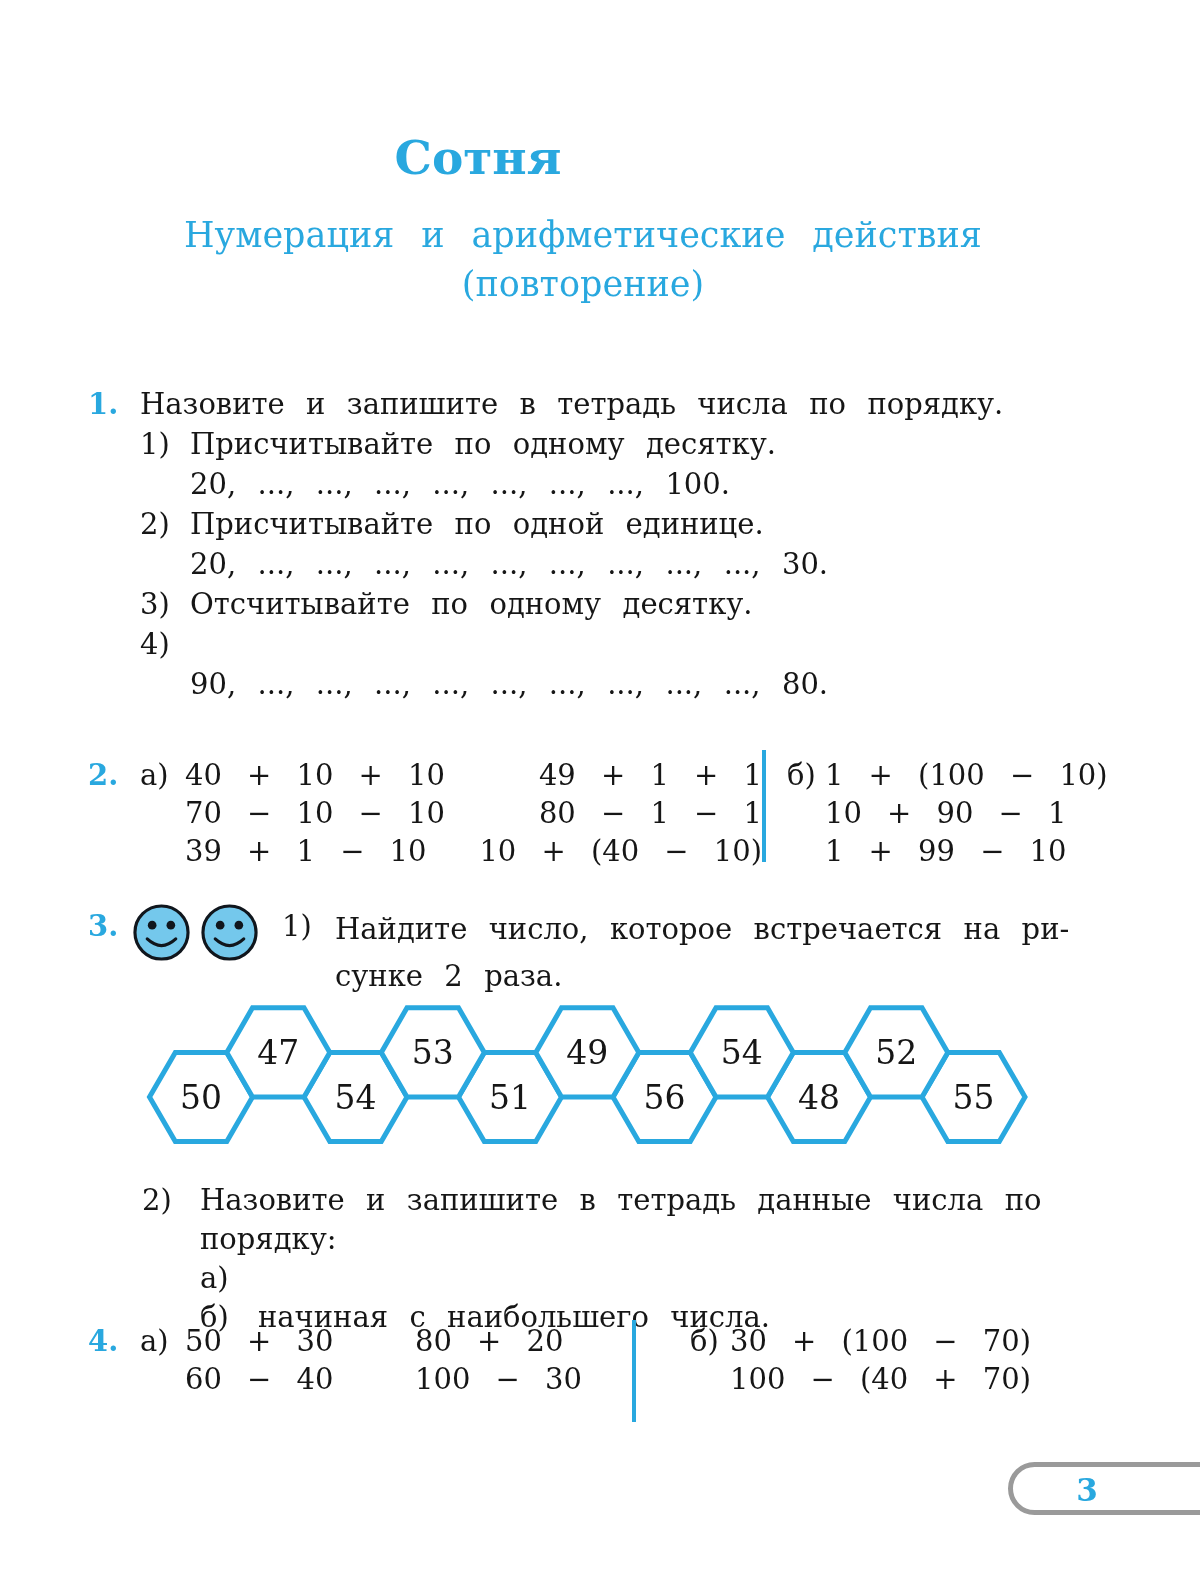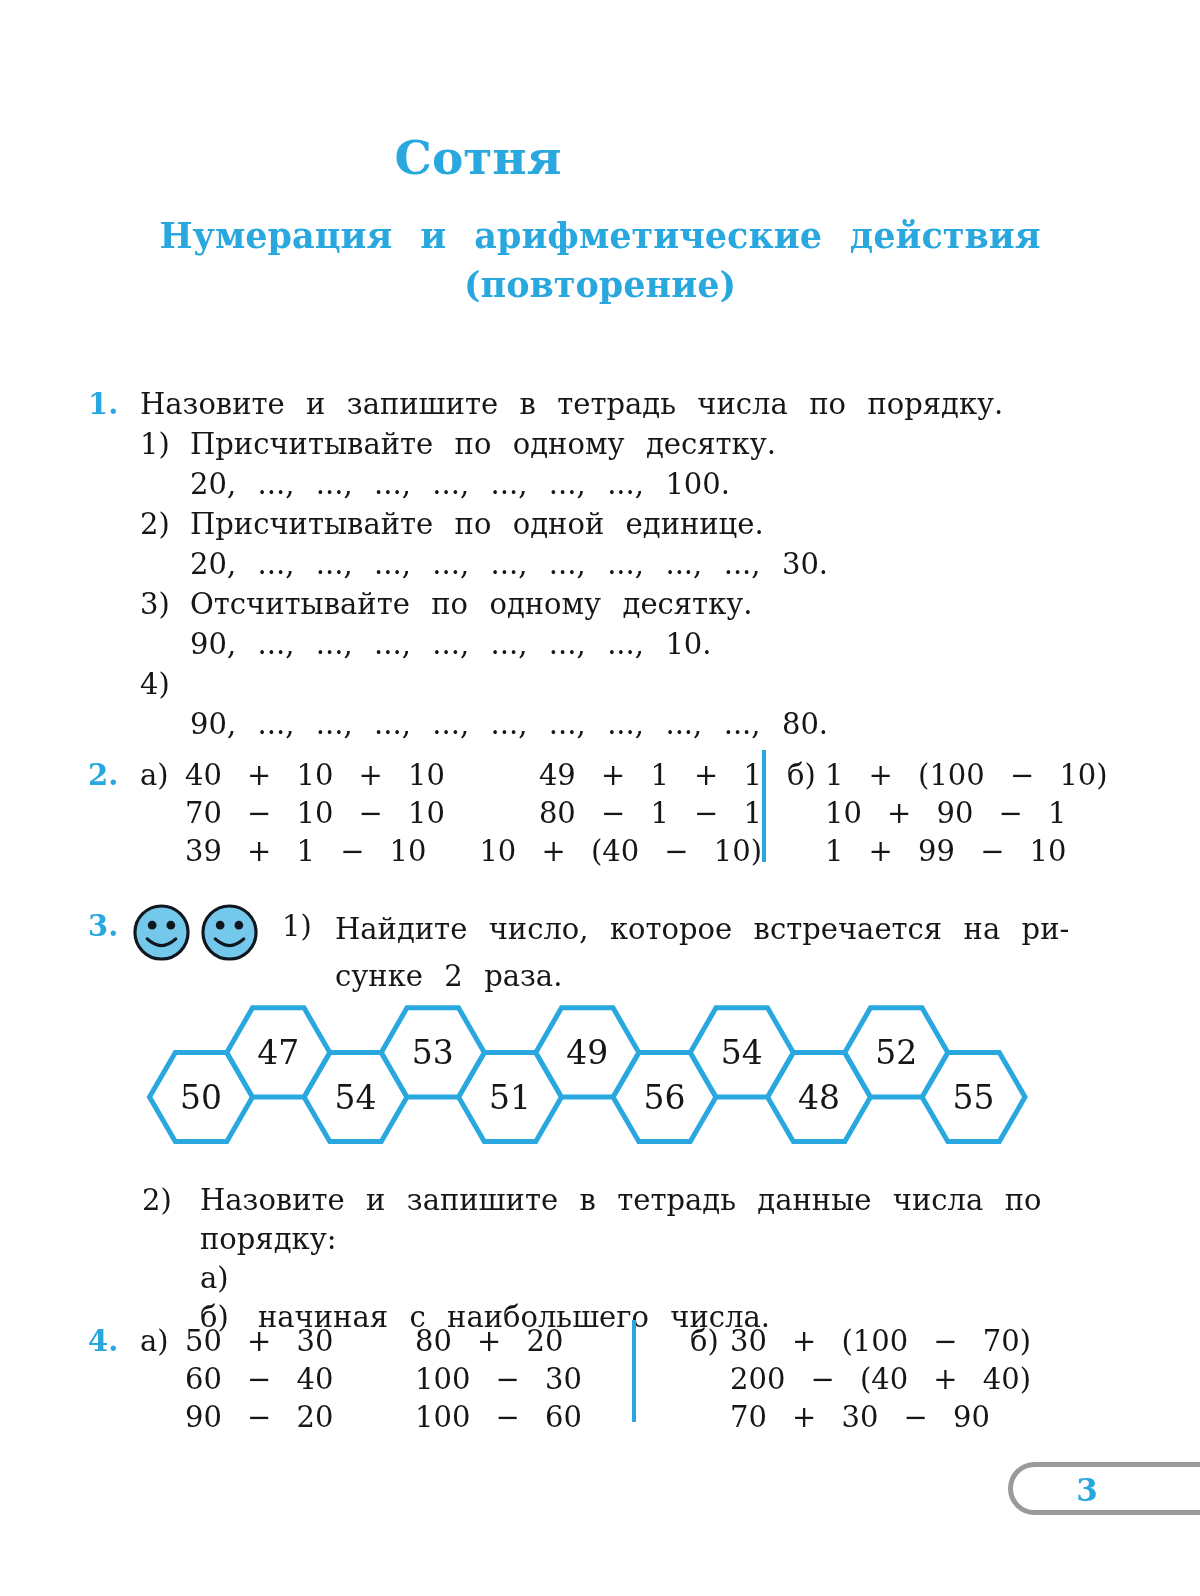--- a/index.html
+++ b/index.html
@@ -18,22 +18,22 @@
     font-size:29px;
   }
   .ws{word-spacing:0.42em;}
 
   
   .title{
     position:absolute;top:130px;left:0;width:956px;
     text-align:center;font-size:47px;font-weight:bold;color:var(--blue);
   }
   .subtitle{
-    position:absolute;top:211px;left:20px;width:1160px;
-    text-align:center;font-size:35px;font-weight:bold;color:var(--blue);
+    position:absolute;top:211px;left:3px;width:1160px;
+    text-align:center;font-size:35px;font-weight:normal;color:var(--blue);
     line-height:49px;word-spacing:0.45em;
   }
 
   
   .exnum{display:inline-block;width:52px;color:var(--blue);font-weight:bold;flex:0 0 52px;}
   .marker{display:inline-block;width:50px;flex:0 0 50px;}
 
   
   .ex1{position:absolute;left:88px;top:384px;width:980px;}
   .ex1 .line{display:flex;height:40px;line-height:40px;}
@@ -110,23 +110,20 @@
     <span class="marker">2)</span>
     <span>Присчитывайте по одной единице.</span>
   </div>
   <div class="line">
       <span class="seq ws">20, ..., ..., ..., ..., ..., ..., ..., ..., ..., 30.</span>
     </div>
   <div class="line item ws">
     <span class="marker">3)</span>
     <span>Отсчитывайте по одному десятку.</span>
   </div>
-  <div class="line">
-      <span class="seq ws">90, ..., ..., ..., ..., ..., ..., ..., 10.</span>
-    </div>
   <div class="line item ws">
     <span class="marker">4)</span>
   </div>
   <div class="line">
       <span class="seq ws">90, ..., ..., ..., ..., ..., ..., ..., ..., ..., 80.</span>
     </div>
 </div>
 
 <div class="cols ex2">
   <div class="vsep s2"></div>
@@ -230,27 +227,19 @@
     <span class="c2 expr">80 + 20</span>
     <span class="blabel">б)</span>
     <span class="c3 expr">30 + (100 − 70)</span>
   </div>
   <div class="row">
     <span class="exnum"></span>
       <span class="sublabel"></span>
     <span class="c1 expr">60 − 40</span>
     <span class="c2 expr">100 − 30</span>
     <span class="blabel"></span>
-    <span class="c3 expr">200 − (40 + 40)</span>
-  </div>
-  <div class="row">
-    <span class="exnum"></span>
-      <span class="sublabel"></span>
-    <span class="c1 expr">90 − 20</span>
-    <span class="c2 expr">100 − 60</span>
-    <span class="blabel"></span>
-    <span class="c3 expr">70 + 30 − 90</span>
+    <span class="c3 expr">100 − (40 + 70)</span>
   </div>
 </div>
 
 <div class="pagepill">
   <span class="pnum">3</span>
 </div>
 
 </body></html>

